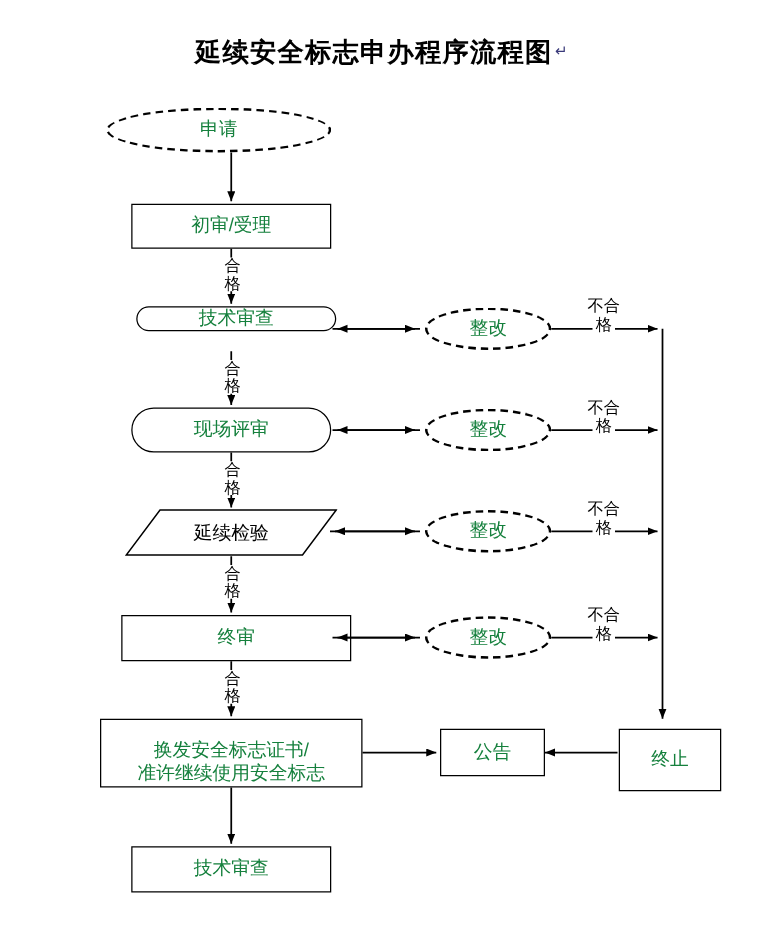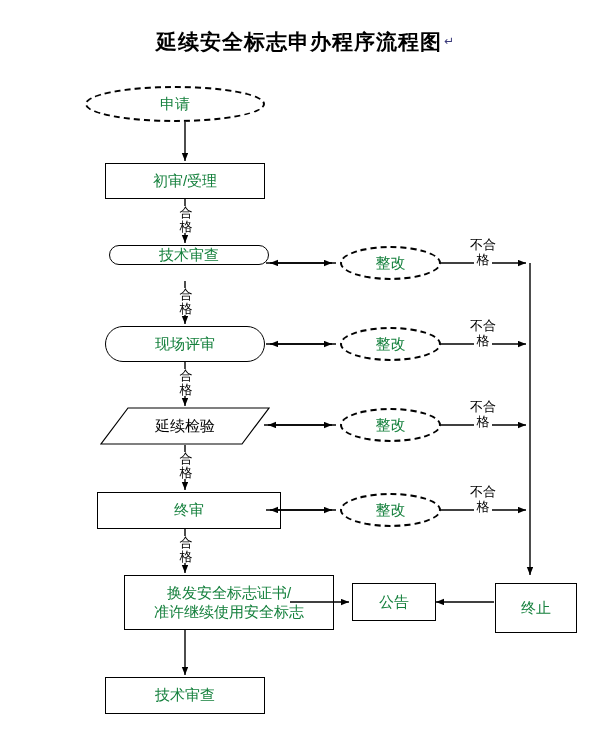--- a/index.html
+++ b/index.html
@@ -176,21 +176,21 @@
     <svg width="170" height="38" viewBox="0 0 170 38">
       <polygon points="28,1 169,1 142,37 1,37" fill="none" stroke="#000" stroke-width="1.2"></polygon>
     </svg>
     <div class="para-label">延续检验</div>
   </div>
 
   <div class="node rect" style="left:97px; top:492px; width:184px; height:37px;">
     <span>终审</span>
   </div>
 
-  <div class="node rect" style="left:80px; top:575px; width:210px; height:55px; flex-direction:column; justify-content:center;margin-left:44px;">
+  <div class="node rect" style="left:80px; top:575px; width:210px; height:55px; flex-direction:column; justify-content:flex-end;">
     <span>换发安全标志证书/</span>
     <span>准许继续使用安全标志</span>
   </div>
 
   <div class="node rect" style="left:105px; top:677px; width:160px; height:37px;">
     <span>技术审查</span>
   </div>
 
   <div class="node ellipse-dashed" style="left:340px; top:246px; width:101px; height:34px;">
     <span>整改</span>

